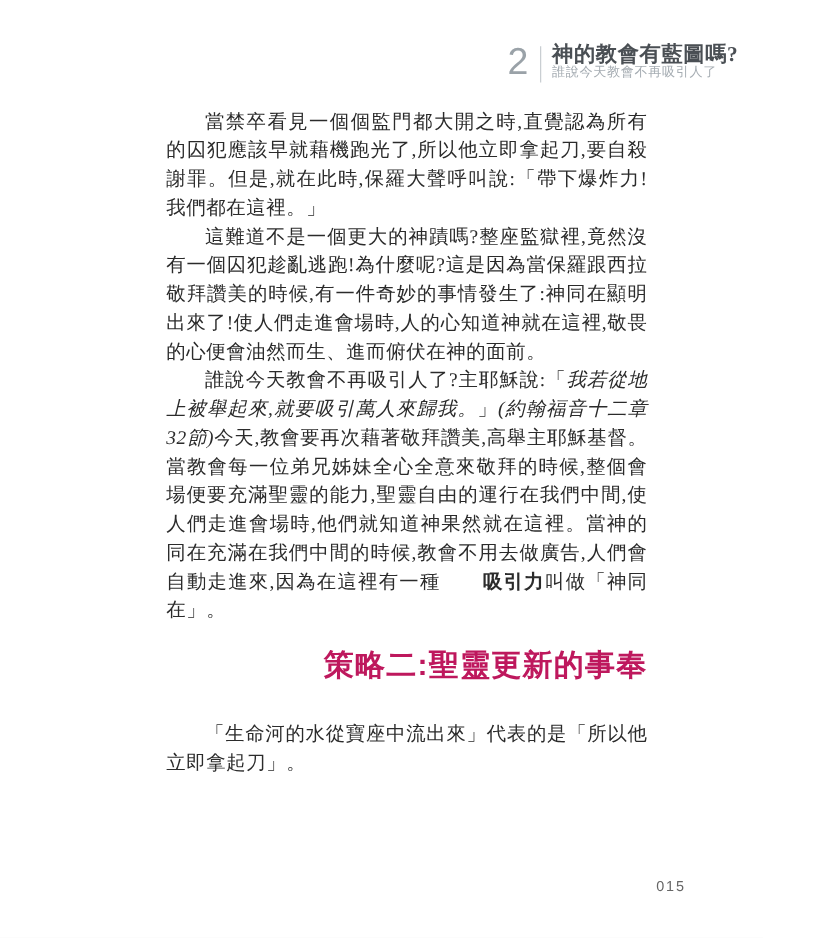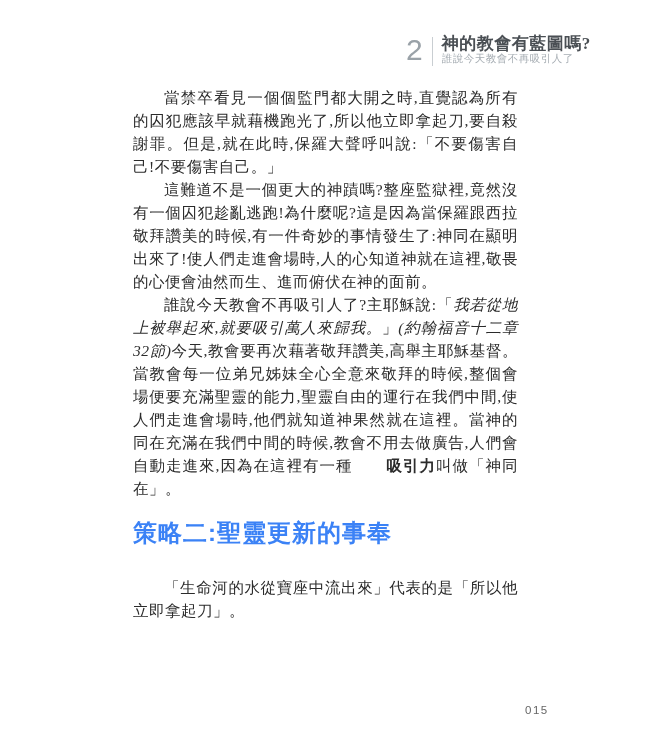--- a/index.html
+++ b/index.html
@@ -69,22 +69,22 @@
   .seg-normal { }
   .seg-kai { font-style: italic; }   
   .seg-bold { font-weight: bold; padding-left: 34px; }
 
   
   .section-heading {
     font-family: "Liberation Sans", "DejaVu Sans", sans-serif;
     font-weight: bold;
     font-size: 24px;
     line-height: 34px;
-    color: #3b82f6;
-    text-align: left;
+    color: #be185d;
+    text-align: right;
     margin: 16px 0 26px 0;
     letter-spacing: 1px;
   }
 
   
   .page-number {
     position: absolute;
     left: 525px; top: 704px;
     font-family: Liberation Sans, sans-serif;
     font-size: 11.5px;
@@ -101,21 +101,21 @@
     <span class="chapter-num">2</span>
     <span class="header-divider"></span>
     <div class="chapter-titles">
       <div class="chapter-title">神的教會有藍圖嗎?</div>
       <div class="chapter-subtitle">誰說今天教會不再吸引人了</div>
     </div>
   </header>
 
   <main class="content">
     <div id="paragraphs-before">
-        <p class="para"><span class="seg-normal">當禁卒看見一個個監門都大開之時,直覺認為所有的囚犯應該早就藉機跑光了,所以他立即拿起刀,要自殺謝罪。但是,就在此時,保羅大聲呼叫說:「不要傷害自己!不要傷害自己。」</span></p>
+        <p class="para"><span class="seg-normal">當禁卒看見一個個監門都大開之時,直覺認為所有的囚犯應該早就藉機跑光了,所以他立即拿起刀,要自殺謝罪。但是,就在此時,保羅大聲呼叫說:「帶下爆炸力!我們都在這裡。」</span></p>
         <p class="para"><span class="seg-normal">這難道不是一個更大的神蹟嗎?整座監獄裡,竟然沒有一個囚犯趁亂逃跑!為什麼呢?這是因為當保羅跟西拉敬拜讚美的時候,有一件奇妙的事情發生了:神同在顯明出來了!使人們走進會場時,人的心知道神就在這裡,敬畏的心便會油然而生、進而俯伏在神的面前。</span></p>
         <p class="para"><span class="seg-normal">誰說今天教會不再吸引人了?主耶穌說:「</span><span class="seg-kai">我若從地上被舉起來,就要吸引萬人來歸我。</span><span class="seg-normal">」</span><span class="seg-kai">(約翰福音十二章32節)</span><span class="seg-normal">今天,教會要再次藉著敬拜讚美,高舉主耶穌基督。當教會每一位弟兄姊妹全心全意來敬拜的時候,整個會場便要充滿聖靈的能力,聖靈自由的運行在我們中間,使人們走進會場時,他們就知道神果然就在這裡。當神的同在充滿在我們中間的時候,教會不用去做廣告,人們會自動走進來,因為在這裡有一種</span><span class="seg-bold">吸引力</span><span class="seg-normal">叫做「神同在」。</span></p>
       </div>
 
     <h2 class="section-heading">
       <span>策略二:聖靈更新的事奉</span><br>
     </h2>
 
     <div id="paragraphs-after">
         <p class="para"><span class="seg-normal">「生命河的水從寶座中流出來」代表的是「所以他立即拿起刀」。</span></p>

